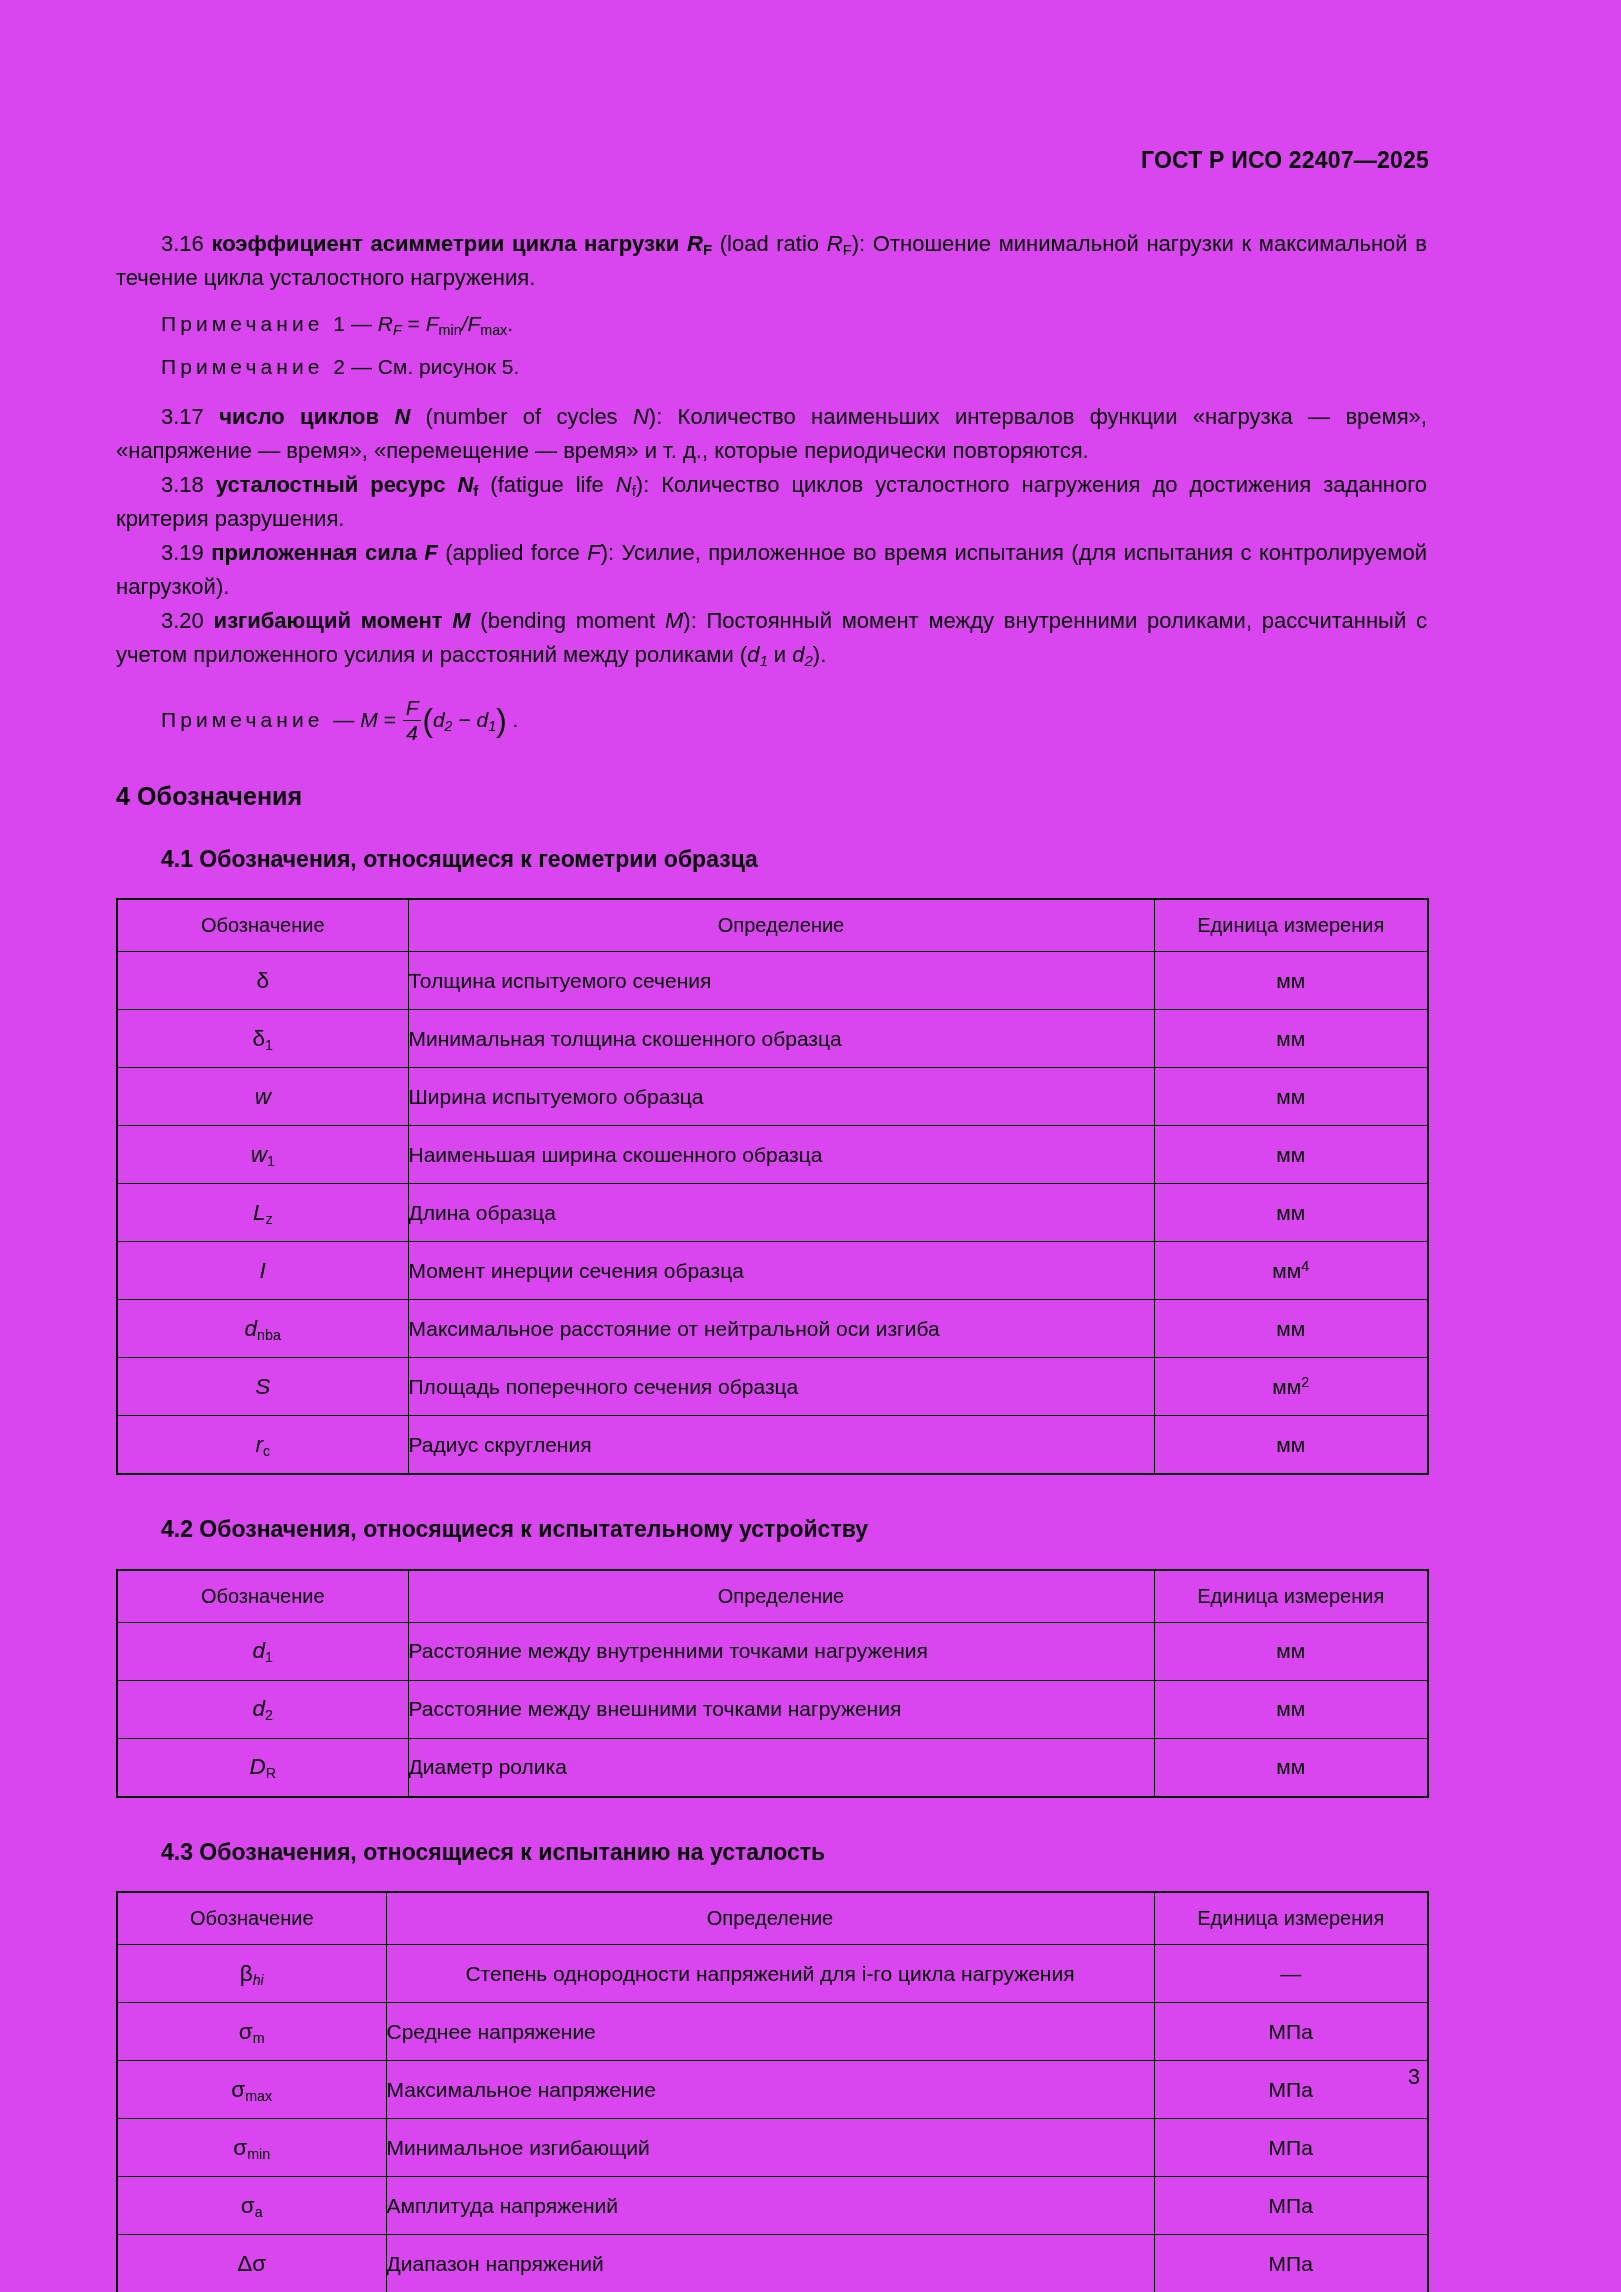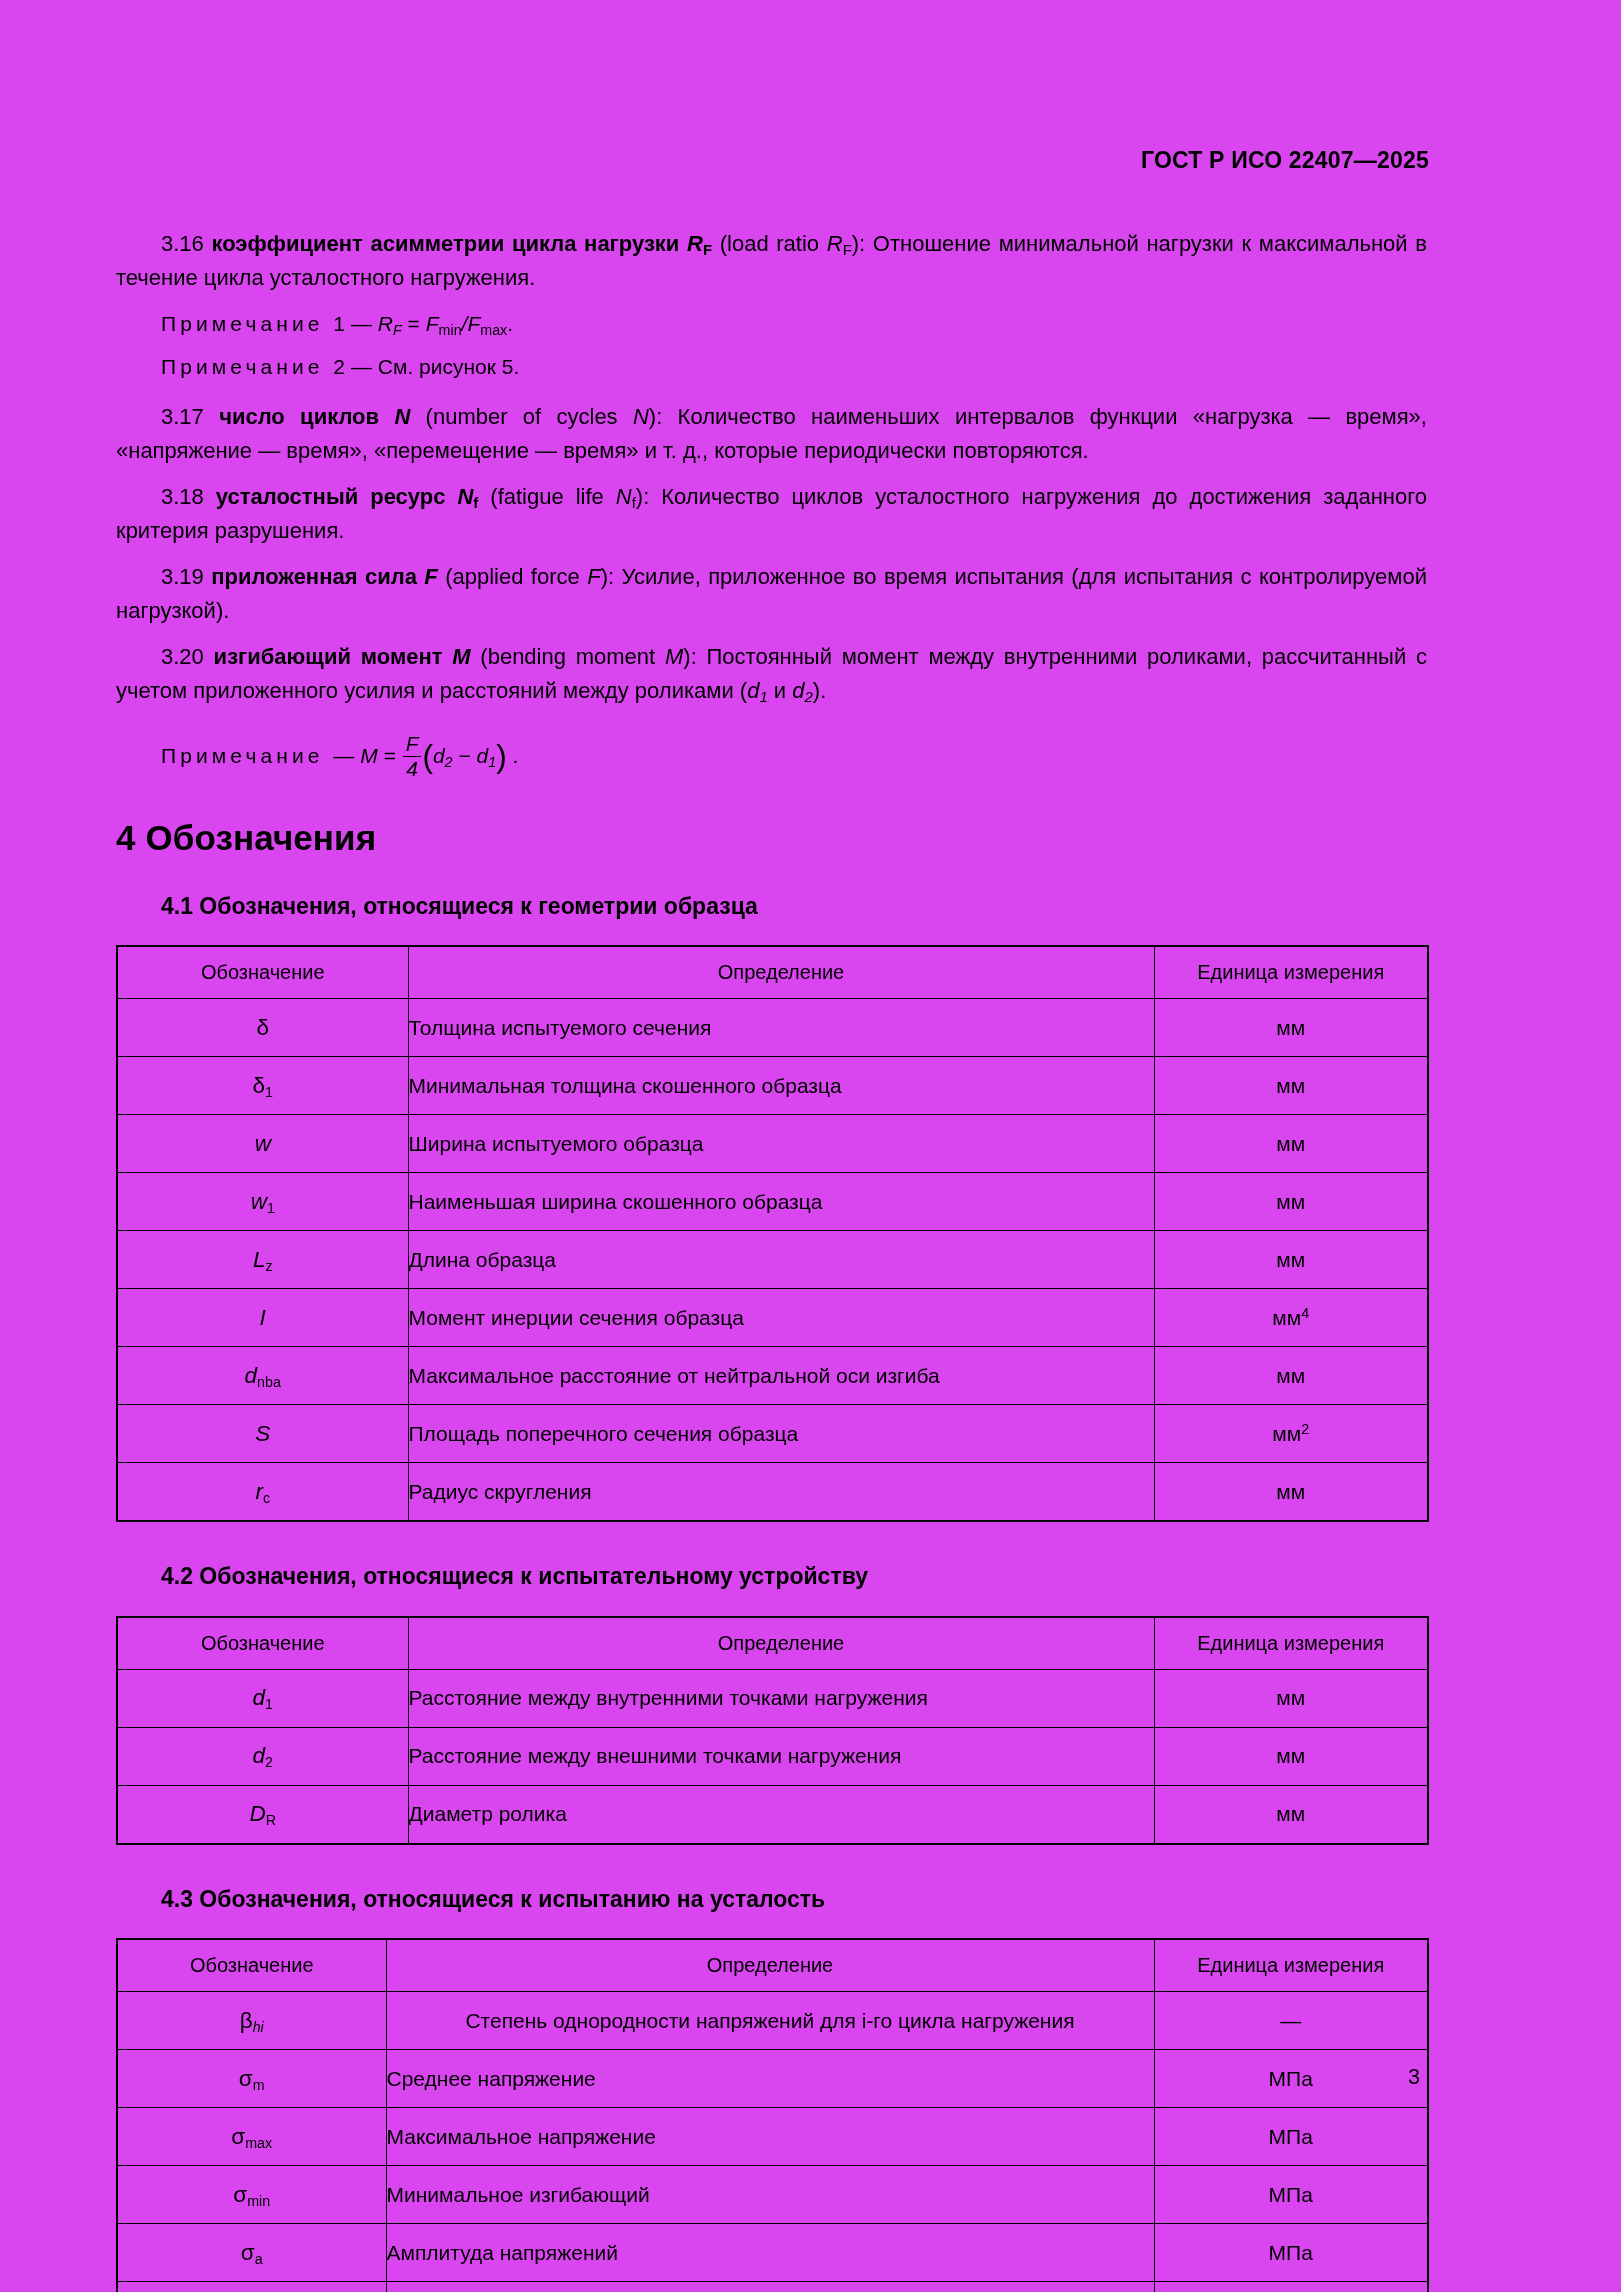--- a/index.html
+++ b/index.html
@@ -41,21 +41,21 @@
   }
 
   p.para {
     margin: 0;
     font-size: 22px;
     line-height: 34px;
     text-align: justify;
     text-indent: 45px;
     hyphens: manual;
   }
-  p.para + p.para { margin-top: 12px; }
+  p.para + p.para { margin-top: 0; }
 
   .b { font-weight: bold; }
   .i { font-style: italic; }
   .bi { font-weight: bold; font-style: italic; }
 
   sub, sup {
     font-size: 0.68em;
     line-height: 0;
   }
   sub { vertical-align: -0.28em; }
@@ -99,21 +99,21 @@
     font-size: 1.5em;
     vertical-align: middle;
     font-style: normal;
     position: relative;
     top: -1px;
   }
 
   
   h2.h-main {
     margin: 0;
-    font-size: 35px;
+    font-size: 25px;
     font-weight: bold;
     letter-spacing: 0.1px;
   }
   h3.h-sub {
     margin: 0;
     font-size: 23px;
     font-weight: bold;
     padding-left: 45px;
   }
 

